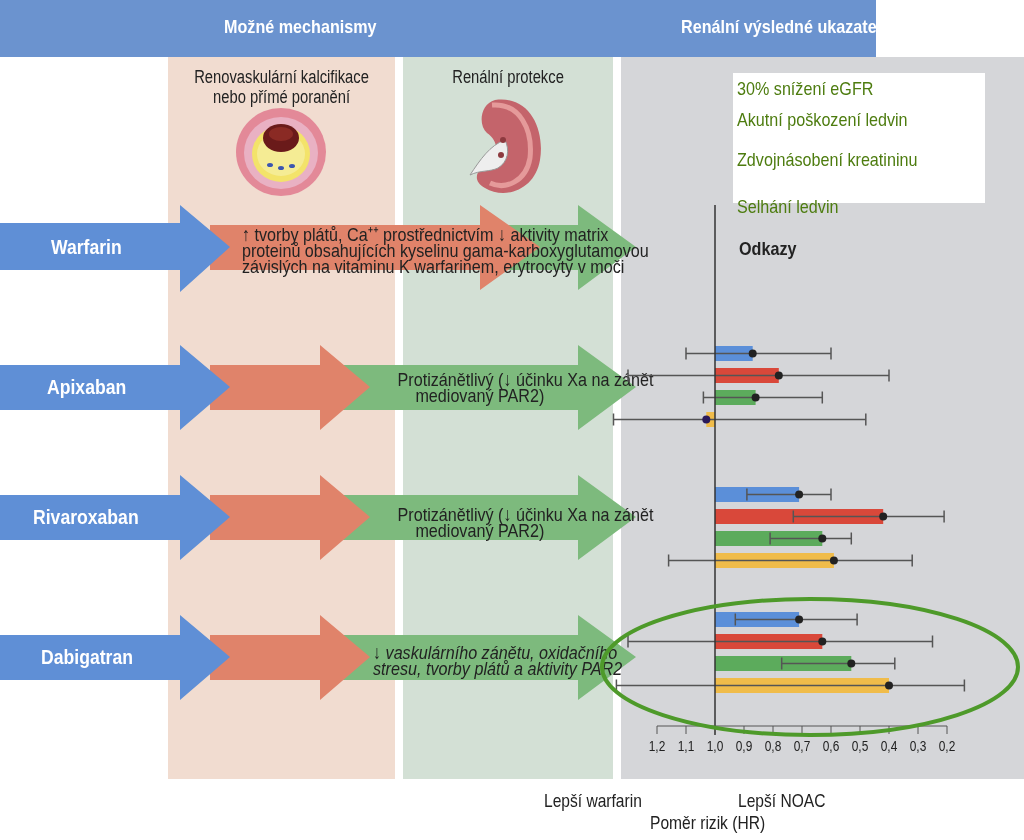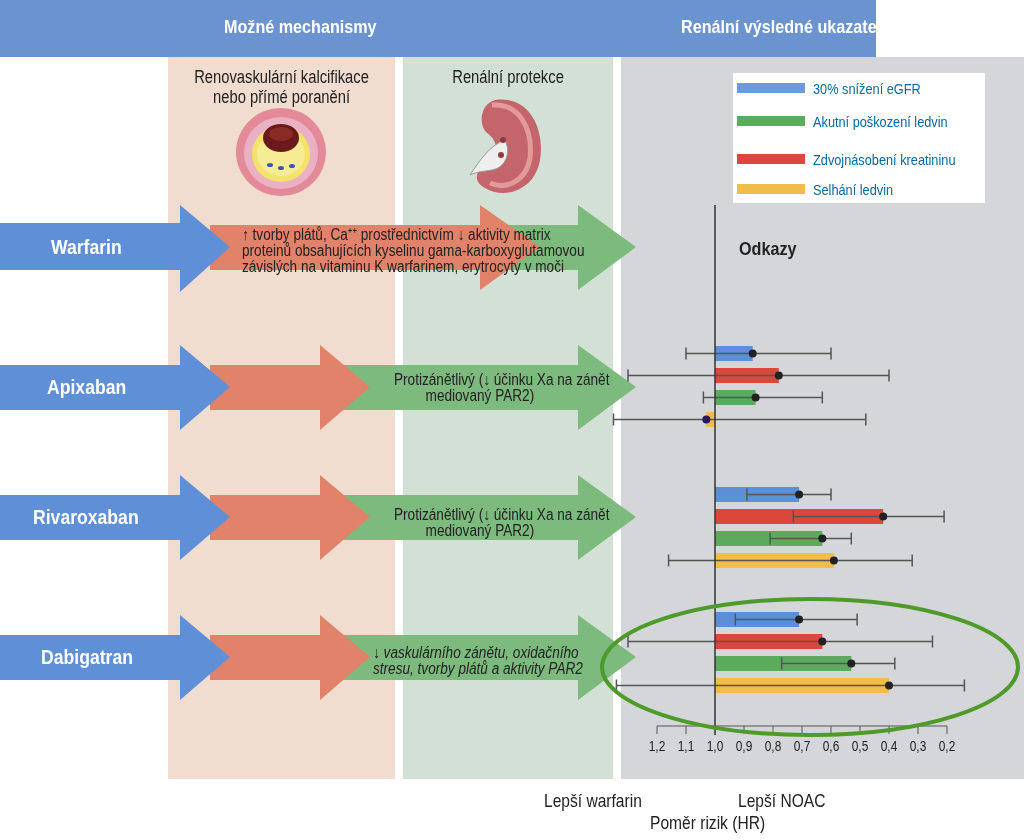--- a/index.html
+++ b/index.html
@@ -6,25 +6,25 @@
   body{width:1024px;height:840px;position:relative;background:#ffffff;font-family:"Liberation Sans",sans-serif;overflow:hidden;}
   .header{position:absolute;left:0;top:0;width:876px;height:57px;background:#6b93cf;}
   .header-title{position:absolute;top:16px;color:#fff;font-weight:bold;font-size:19px;transform:scaleX(0.85);transform-origin:left center;white-space:nowrap;}
   .col{position:absolute;top:57px;}
   .col-calc{left:168px;width:227px;height:722px;background:#f1dcd0;}
   .col-prot{left:403px;width:210px;height:722px;background:#d3e0d5;}
   .col-out{left:621px;width:403px;height:722px;background:#d5d6d9;}
   .col-head{position:absolute;width:100%;text-align:center;font-size:18px;line-height:20px;color:#222;top:10px;}
   .col-head span{display:inline-block;transform:scaleX(0.82);}
   svg{position:absolute;left:0;top:0;}
-  .arrow-text{position:absolute;font-size:16px;color:#222;line-height:16px;}
+  .arrow-text{position:absolute;font-size:19px;color:#222;line-height:16px;}
   .arrow-text span{display:inline-block;transform:scaleX(0.85);transform-origin:left center;white-space:nowrap;}
   .drug-label{position:absolute;color:#fff;font-weight:bold;font-size:20px;transform:scaleX(0.88);transform-origin:left center;white-space:nowrap;}
   .legend{position:absolute;left:733px;top:73px;width:252px;height:130px;background:#fff;}
-  .legend-item{position:absolute;left:4px;height:20px;display:flex;align-items:center;font-size:15px;color:#0369a1;}
+  .legend-item{position:absolute;left:4px;height:20px;display:flex;align-items:center;font-size:19px;color:#4d7c0f;flex-direction:column;}
   .legend-swatch{width:68px;height:10px;margin-right:8px;}
   .legend-item span.t{display:inline-block;transform:scaleX(0.85);transform-origin:left center;white-space:nowrap;}
   .refs{position:absolute;left:739px;top:238px;font-weight:bold;font-size:19px;color:#222;transform:scaleX(0.85);transform-origin:left center;}
   .tick-label{position:absolute;top:738px;font-size:14px;color:#222;transform:translateX(-50%) scaleX(0.85);}
   .foot{position:absolute;font-size:19px;color:#222;transform:scaleX(0.82);transform-origin:left center;white-space:nowrap;}
 </style>
 </head>
 <body>
 
 <div class="header">
@@ -119,21 +119,21 @@
     <span class="t">30% snížení eGFR</span>
   </div>
   <div class="legend-item" style="top:38px;justify-content:flex-end;">
     <div class="legend-swatch" style="background:#5cab5c;"></div>
     <span class="t">Akutní poškození ledvin</span>
   </div>
   <div class="legend-item" style="top:76px;text-align:right;">
     <div class="legend-swatch" style="background:#d9483a;"></div>
     <span class="t">Zdvojnásobení kreatininu</span>
   </div>
-  <div class="legend-item" style="top:106px;">
+  <div class="legend-item" style="top:123px;">
     <div class="legend-swatch" style="background:#f0bc4a;"></div>
     <span class="t">Selhání ledvin</span>
   </div>
 </div>
 
 <div class="refs">Odkazy</div>
 
 <svg id="forest" width="1024" height="840">
   <g id="bars">
       <rect x="715" y="346" width="37.700000000000045" height="15" fill="#5b8fd9"></rect>

